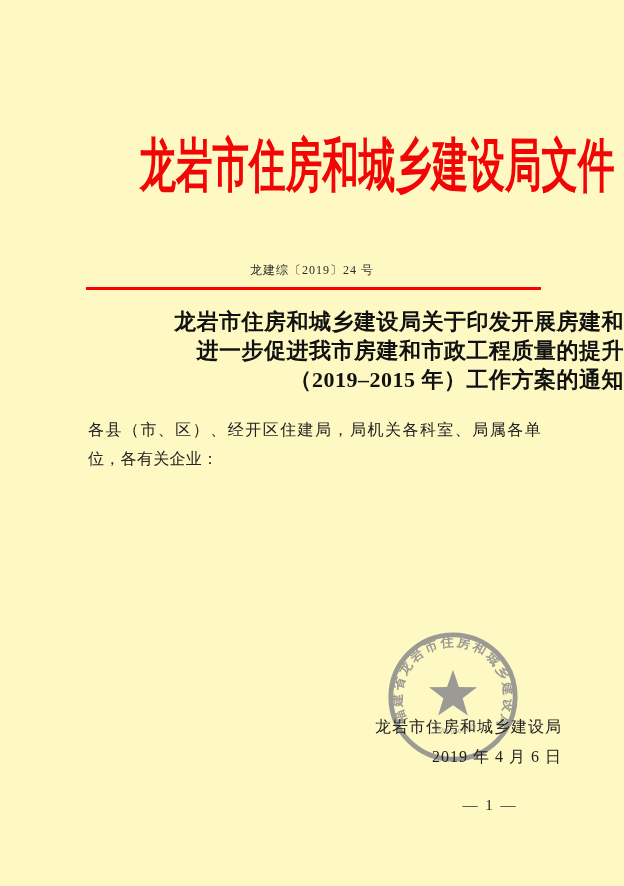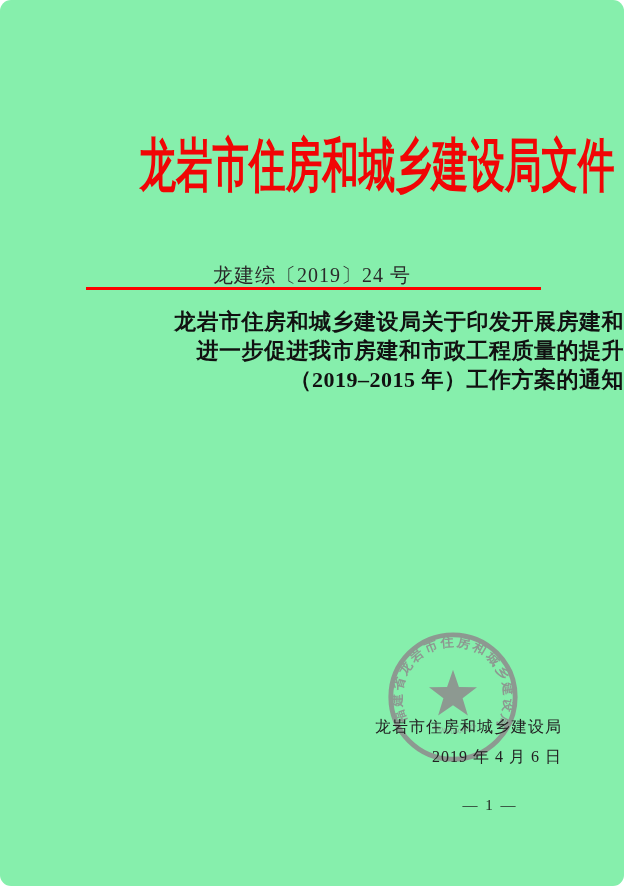--- a/index.html
+++ b/index.html
@@ -4,25 +4,24 @@
 <style>
   html, body {
     margin: 0;
     padding: 0;
     background: #ffffff;
   }
   .page {
     position: relative;
     width: 624px;
     height: 886px;
-    background: #86efac;
+    background: #fef9c3;
     overflow: hidden;
     font-family: "Liberation Serif", "DejaVu Serif", serif;
     color: #1e1e1e;
-    border-radius: 11px;
   }
   
   .red-header {
     position: absolute;
     top: 136px;
     left: 0;
     width: 624px;
     text-align: center;
     line-height: 1.05;
   }
@@ -36,21 +35,21 @@
     transform-origin: center top;
     letter-spacing: 0px;
   }
   
   .ref-number {
     position: absolute;
     top: 262px;
     left: 0;
     width: 624px;
     text-align: center;
-    font-size: 20px;
+    font-size: 12px;
     color: #2a2a2a;
     letter-spacing: 1px;
   }
   
   .red-line {
     position: absolute;
     top: 287px;
     left: 86px;
     width: 455px;
     height: 3px;
@@ -131,20 +130,21 @@
 
   <div class="red-line"></div>
 
   <div class="doc-title">
     <div>龙岩市住房和城乡建设局关于印发开展房建和</div>
     <div>进一步促进我市房建和市政工程质量的提升</div>
     <div>（2019–2015 年）工作方案的通知</div>
   </div>
 
   <div class="body-text">
+    <p>各县（市、区）、经开区住建局，局机关各科室、局属各单位，各有关企业：</p>
   </div>
 
   <div class="seal">
     <svg width="136" height="136" viewBox="0 0 140 140">
       <defs>
         <path id="sealTopArc" d="M 24,97 A 53,53 0 1 1 116,97" fill="none"></path>
         <path id="sealBottomArc" d="M 47,101 A 42,42 0 0 0 93,101" fill="none"></path>
       </defs>
       <circle cx="70" cy="70" r="64" fill="none" stroke="#8e8e8e" stroke-width="5"></circle>
       <polygon points="70,42 76.1,59.6 94.7,60 79.9,71.2 85.3,89 70,78.4 54.7,89 60.1,71.2 45.3,60 63.9,59.6" fill="#8e8e8e"></polygon>

